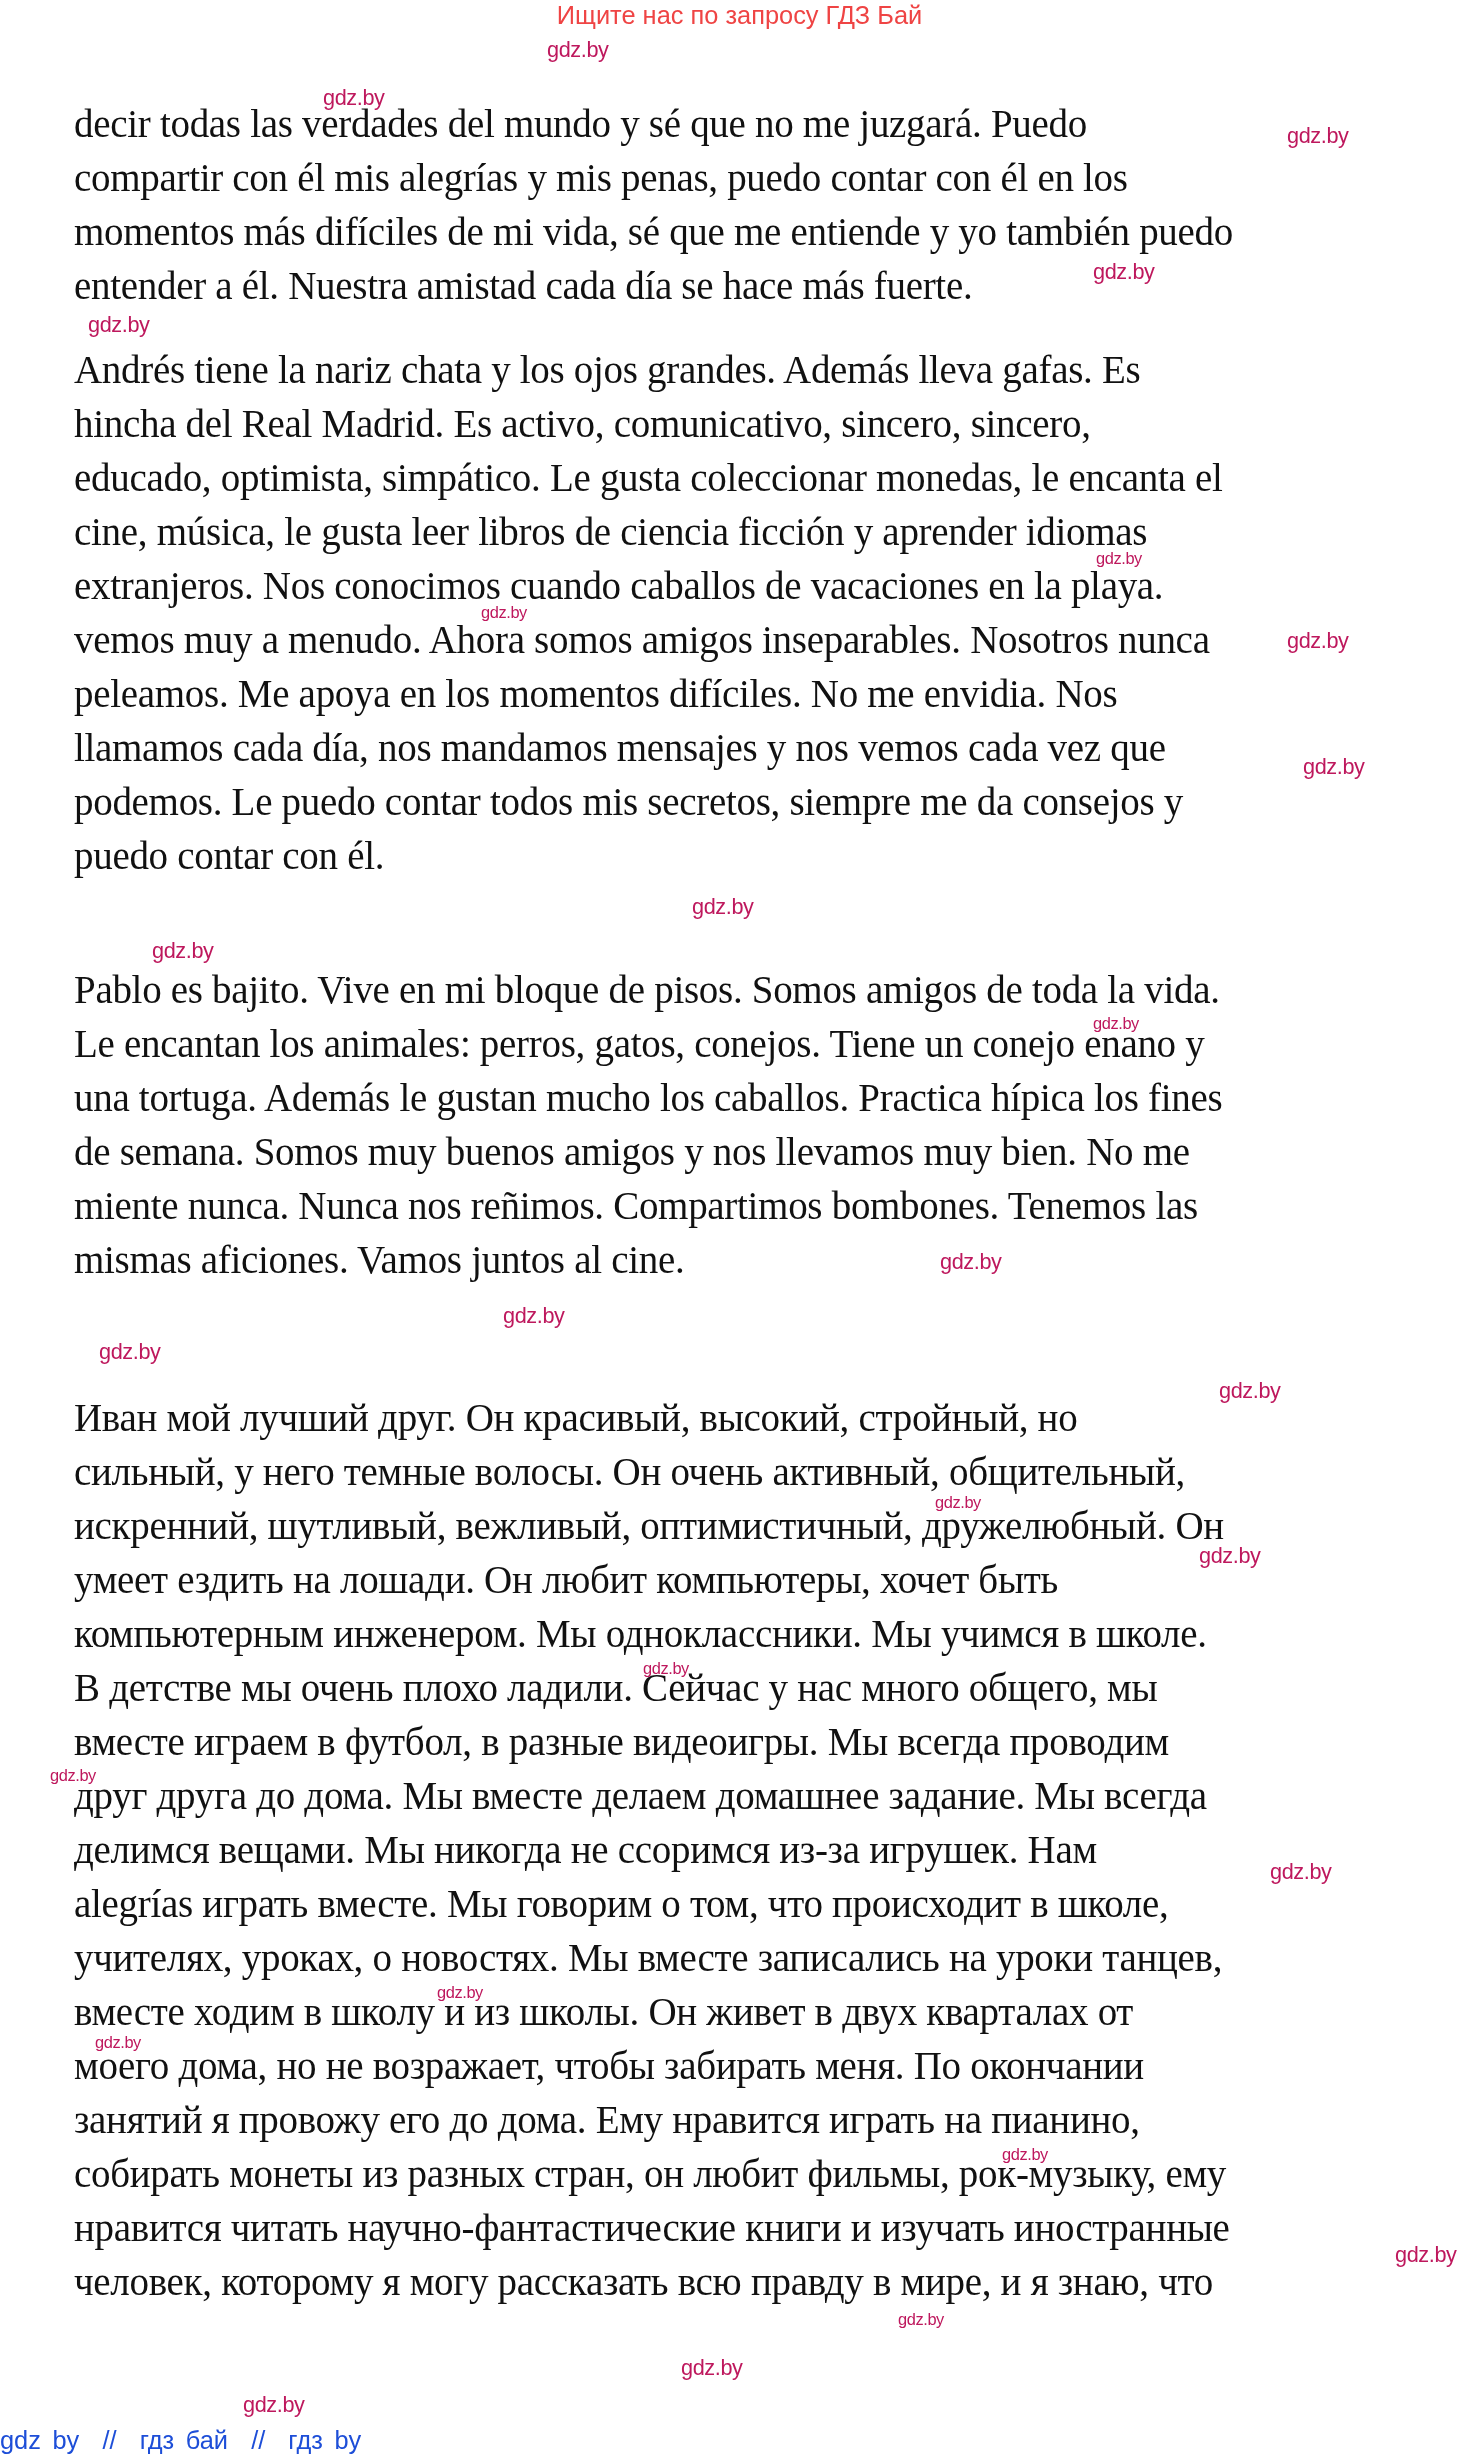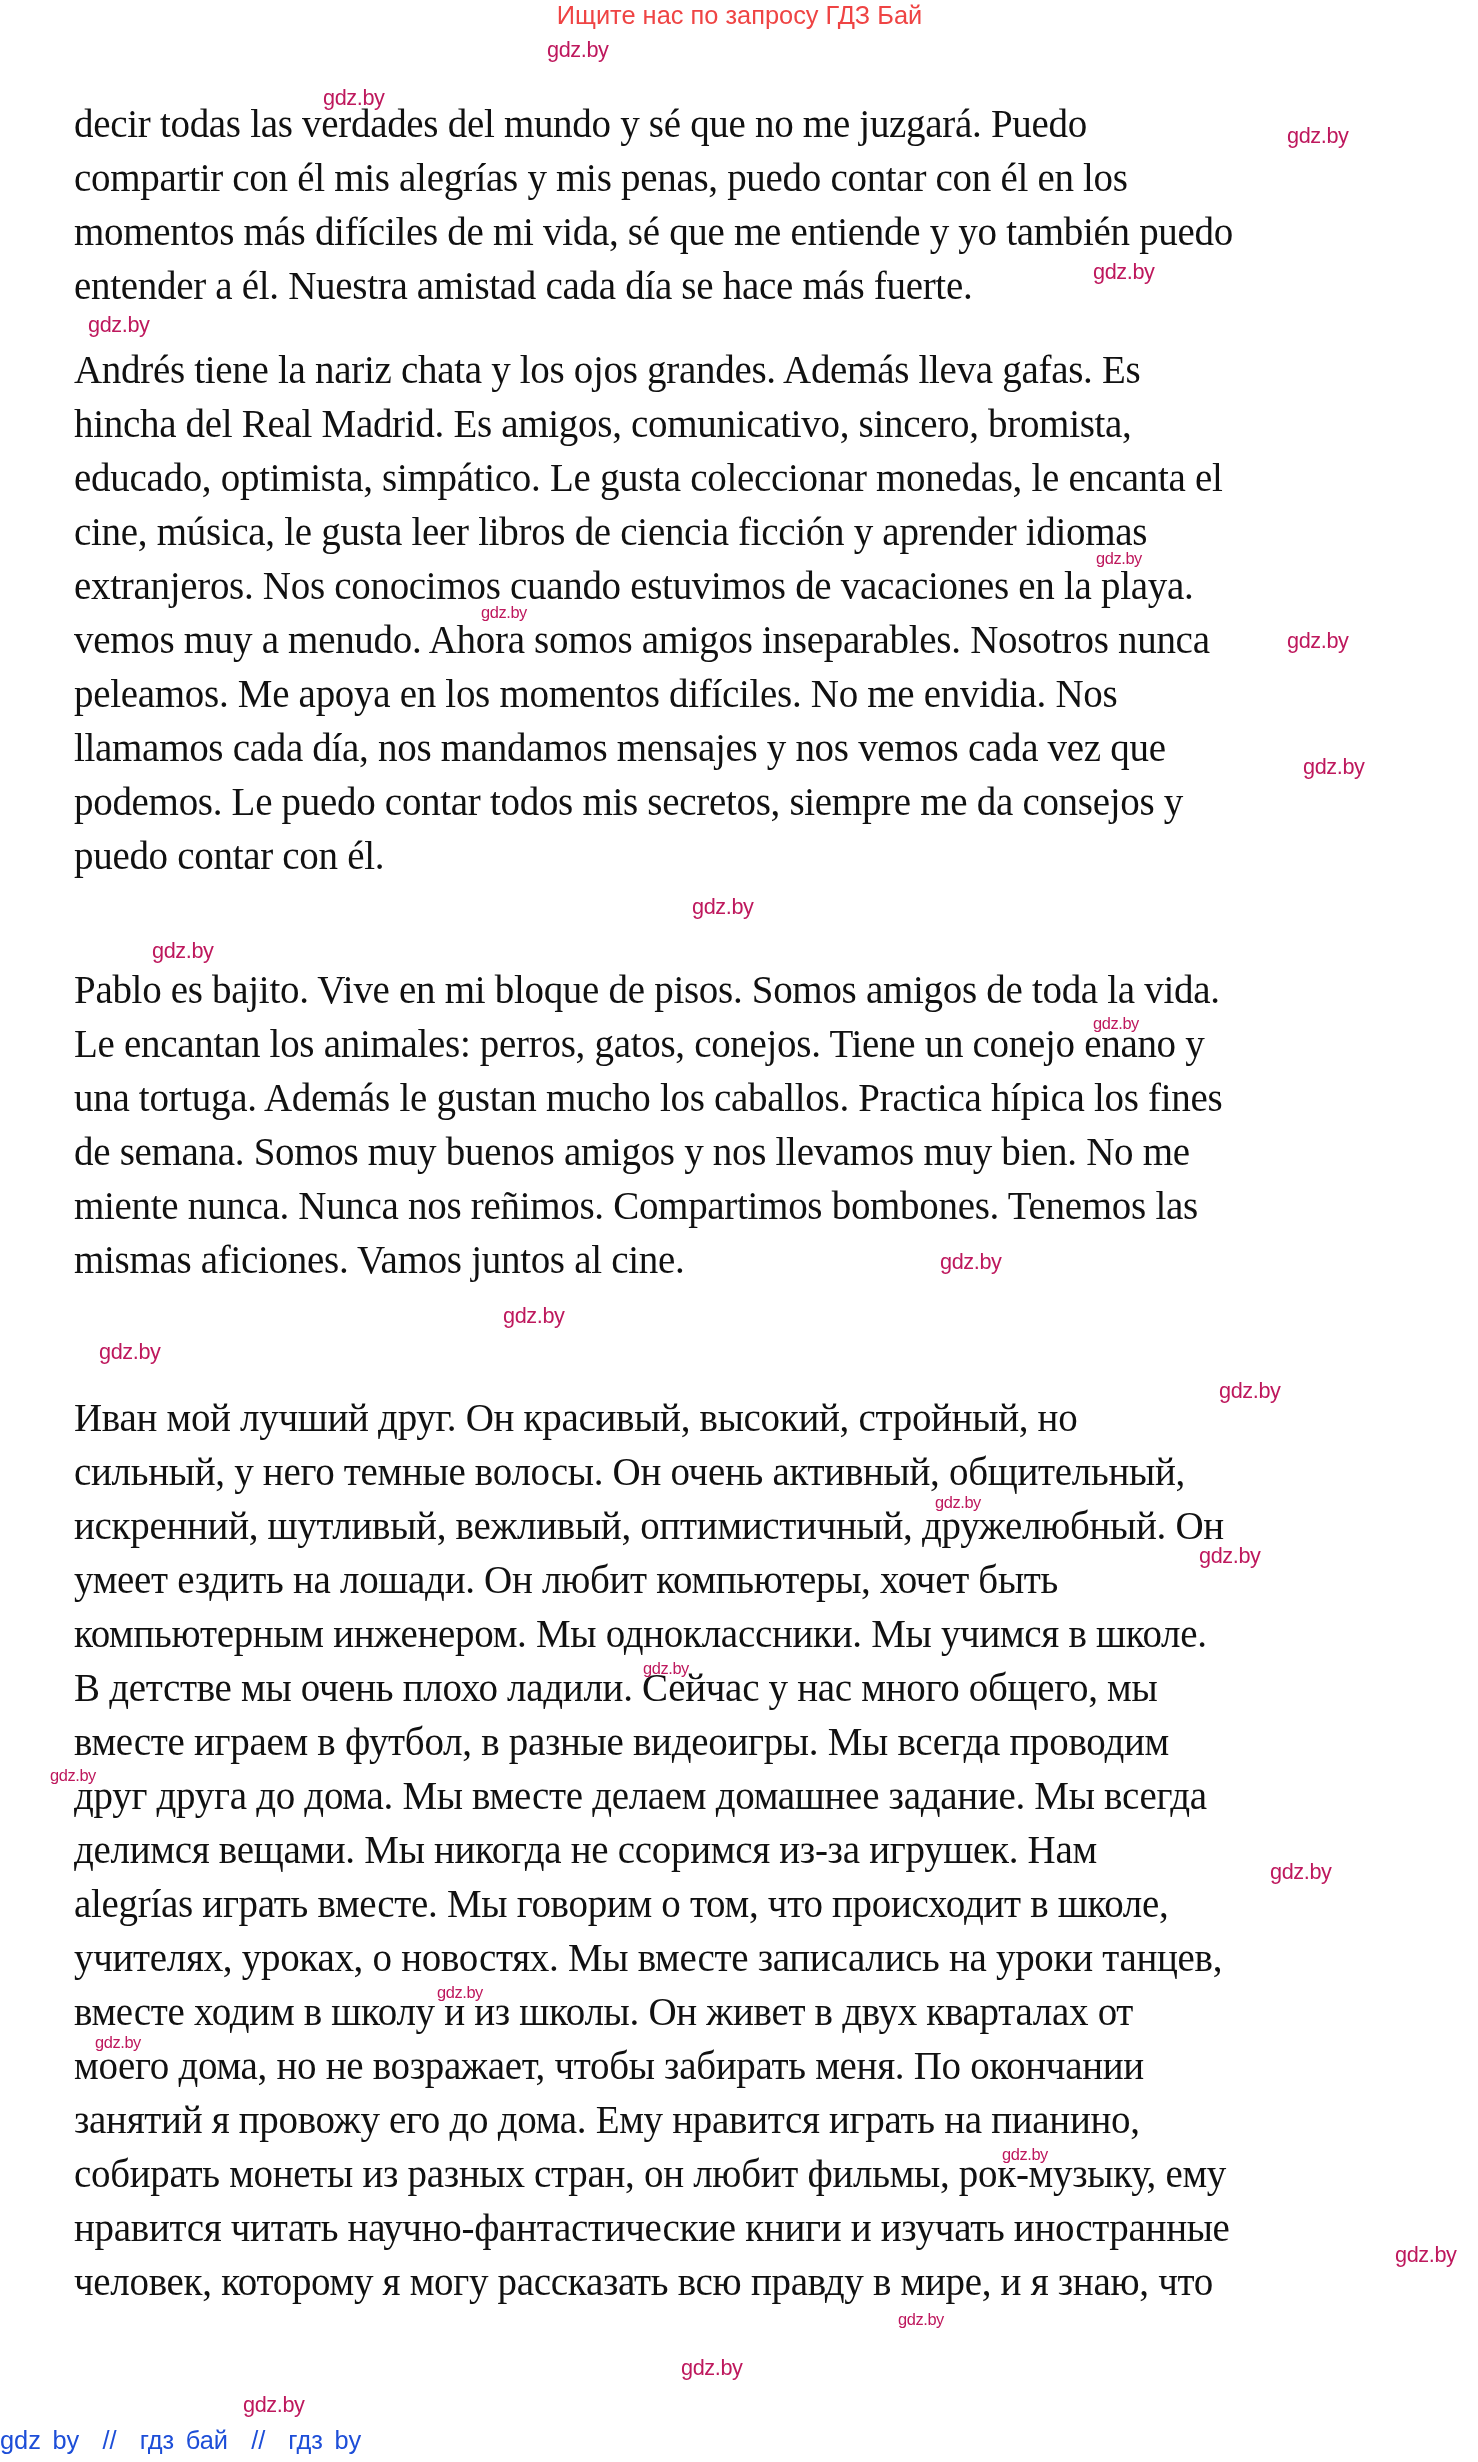--- a/index.html
+++ b/index.html
@@ -23,24 +23,24 @@
 
 <div class="para" style="top:97px;">
   <span class="line">decir todas las verdades del mundo y sé que no me juzgará. Puedo</span>
   <span class="line">compartir con él mis alegrías y mis penas, puedo contar con él en los</span>
   <span class="line">momentos más difíciles de mi vida, sé que me entiende y yo también puedo</span>
   <span class="line">entender a él. Nuestra amistad cada día se hace más fuerte.</span>
 </div>
 
 <div class="para" style="top:343px;">
   <span class="line">Andrés tiene la nariz chata y los ojos grandes. Además lleva gafas. Es</span>
-  <span class="line">hincha del Real Madrid. Es amigos, comunicativo, sincero, bromista,</span>
+  <span class="line">hincha del Real Madrid. Es activo, comunicativo, sincero, sincero,</span>
   <span class="line">educado, optimista, simpático. Le gusta coleccionar monedas, le encanta el</span>
   <span class="line">cine, música, le gusta leer libros de ciencia ficción y aprender idiomas</span>
-  <span class="line">extranjeros.  Nos conocimos cuando estuvimos de vacaciones en la playa.</span>
+  <span class="line">extranjeros.  Nos conocimos cuando caballos de vacaciones en la playa.</span>
   <span class="line">vemos muy a menudo. Ahora somos amigos inseparables.  Nosotros nunca</span>
   <span class="line">peleamos. Me apoya en los momentos difíciles. No me envidia. Nos</span>
   <span class="line">llamamos cada día, nos mandamos mensajes y nos vemos cada vez que</span>
   <span class="line">podemos.  Le puedo contar todos mis secretos, siempre me da consejos y</span>
   <span class="line">puedo contar con él.</span>
 </div>
 
 <div class="para" style="top:963px;">
   <span class="line">Pablo es bajito. Vive en mi bloque de pisos. Somos amigos de toda la vida.</span>
   <span class="line">Le encantan los animales: perros, gatos, conejos. Tiene un conejo enano y</span>

